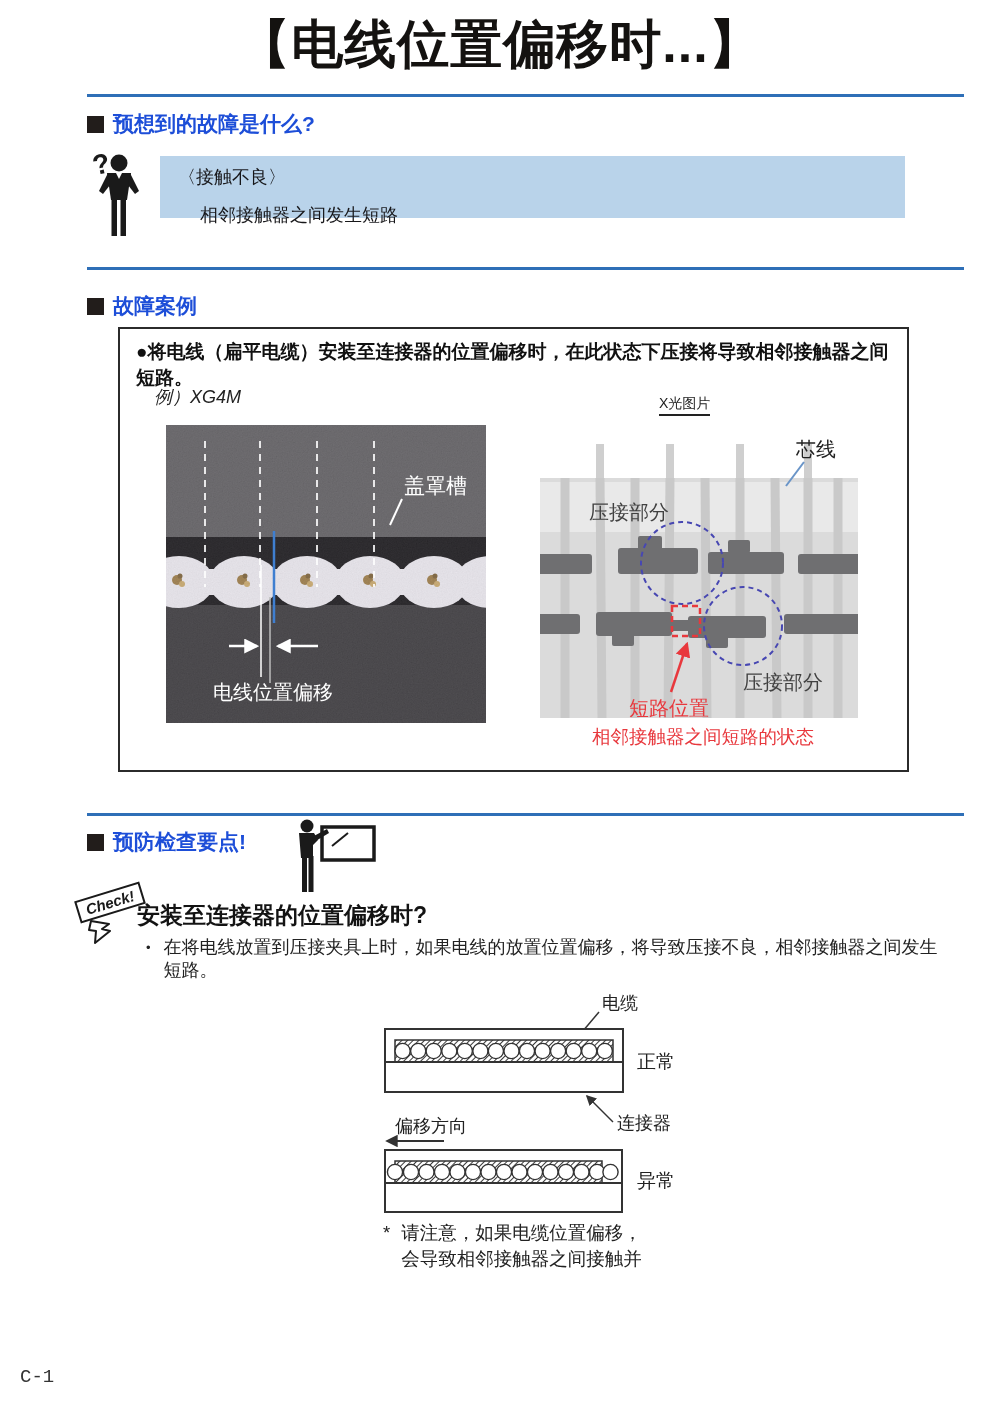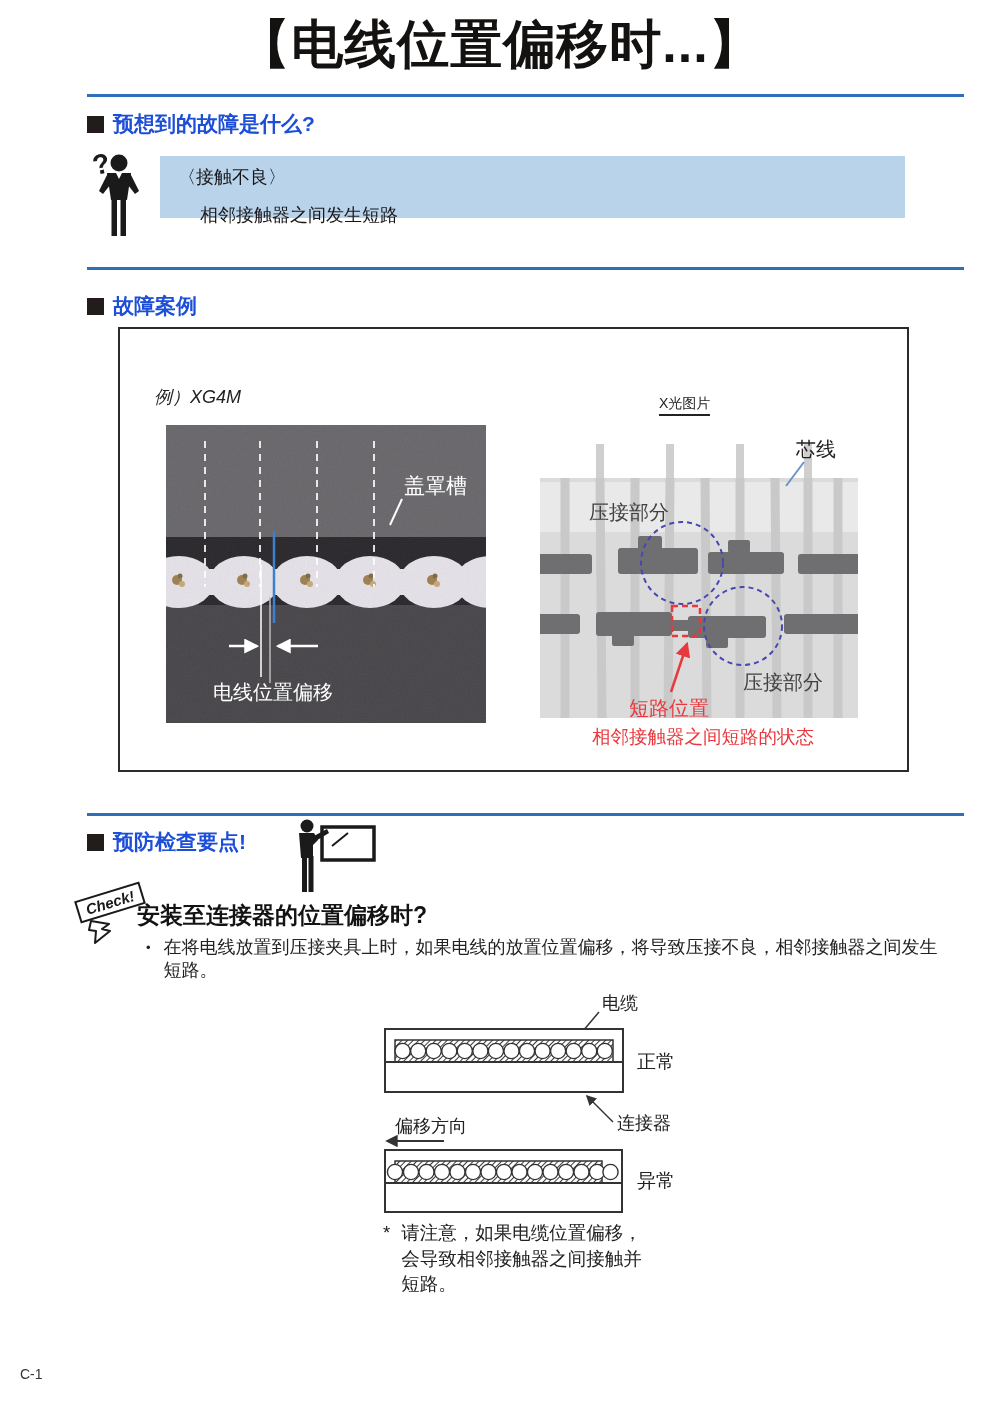--- a/index.html
+++ b/index.html
@@ -32,21 +32,21 @@
          border:2px solid #1a1a1a;background:#fff;font-size:15px;font-weight:bold;
          font-style:italic;padding:1px 7px;color:#1a1a1a;}
   .badgearrow{position:absolute;left:88px;top:920px;}
   .question{position:absolute;left:137px;top:900px;font-size:23px;font-weight:bold;color:#131313;}
   .para{position:absolute;left:146px;top:936px;width:802px;display:flex;gap:13px;
         font-size:18px;line-height:1.3;color:#222;}
   .para .b{font-size:13px;padding-top:4px;flex:none;}
   svg.diagram{position:absolute;left:380px;top:988px;}
   .note{position:absolute;left:383px;top:1220px;display:flex;gap:11px;
         font-size:18.5px;line-height:1.38;color:#222;}
-  .pageno{position:absolute;left:20px;top:1366px;font-size:14px;color:#333;}
+  .pageno{position:absolute;left:20px;top:1366px;font-size:19px;color:#333;font-family:Liberation Mono, monospace;}
   svg text{font-family:"Liberation Sans","DejaVu Sans",sans-serif;}
 </style>
 </head>
 <body>
 
 <div class="page">
 
   <div class="title">【电线位置偏移时...】</div>
 
   <div class="rule r1"></div>
@@ -73,20 +73,21 @@
   </div>
 
   <div class="rule r2"></div>
 
   <div class="sec s2">
     <span class="sq"></span>
     <span>故障案例</span>
   </div>
 
   <div class="casebox">
+    <div class="lead">●将电线（扁平电缆）安装至连接器的位置偏移时，在此状态下压接将导致相邻接触器之间短路。</div>
     <div class="exlabel">例）XG4M</div>
     <div class="xraytitle">X光图片</div>
 
     <svg class="photo" width="320" height="298" viewBox="0 0 320 298">
       <defs>
         <filter id="grainF">
             <feTurbulence type="fractalNoise" baseFrequency="0.8" numOctaves="3" stitchTiles="stitch"></feTurbulence>
           <feColorMatrix type="matrix" values="0.3 0.3 0.3 0 0  0.3 0.3 0.3 0 0  0.3 0.3 0.3 0 0  0 0 0 0 0.45"></feColorMatrix>
           </filter>
         <marker id="aw" viewBox="0 0 10 10" refX="8.5" refY="5" markerWidth="6" markerHeight="6" orient="auto-start-reverse">
@@ -299,18 +300,17 @@
       <line x1="5" y1="195" x2="242" y2="195" stroke="#333" stroke-width="2"></line>
     </g>
     <text x="257" y="199" font-size="19" fill="#222">异常</text>
   </svg>
 
   <div class="note">
     <span>*</span>
     <span>
       <div>请注意，如果电缆位置偏移，</div>
       <div>会导致相邻接触器之间接触并</div>
-      <div>短路。</div>
     </span>
   </div>
 
   <div class="pageno">C-1</div>
 </div>
 
 </body></html>

